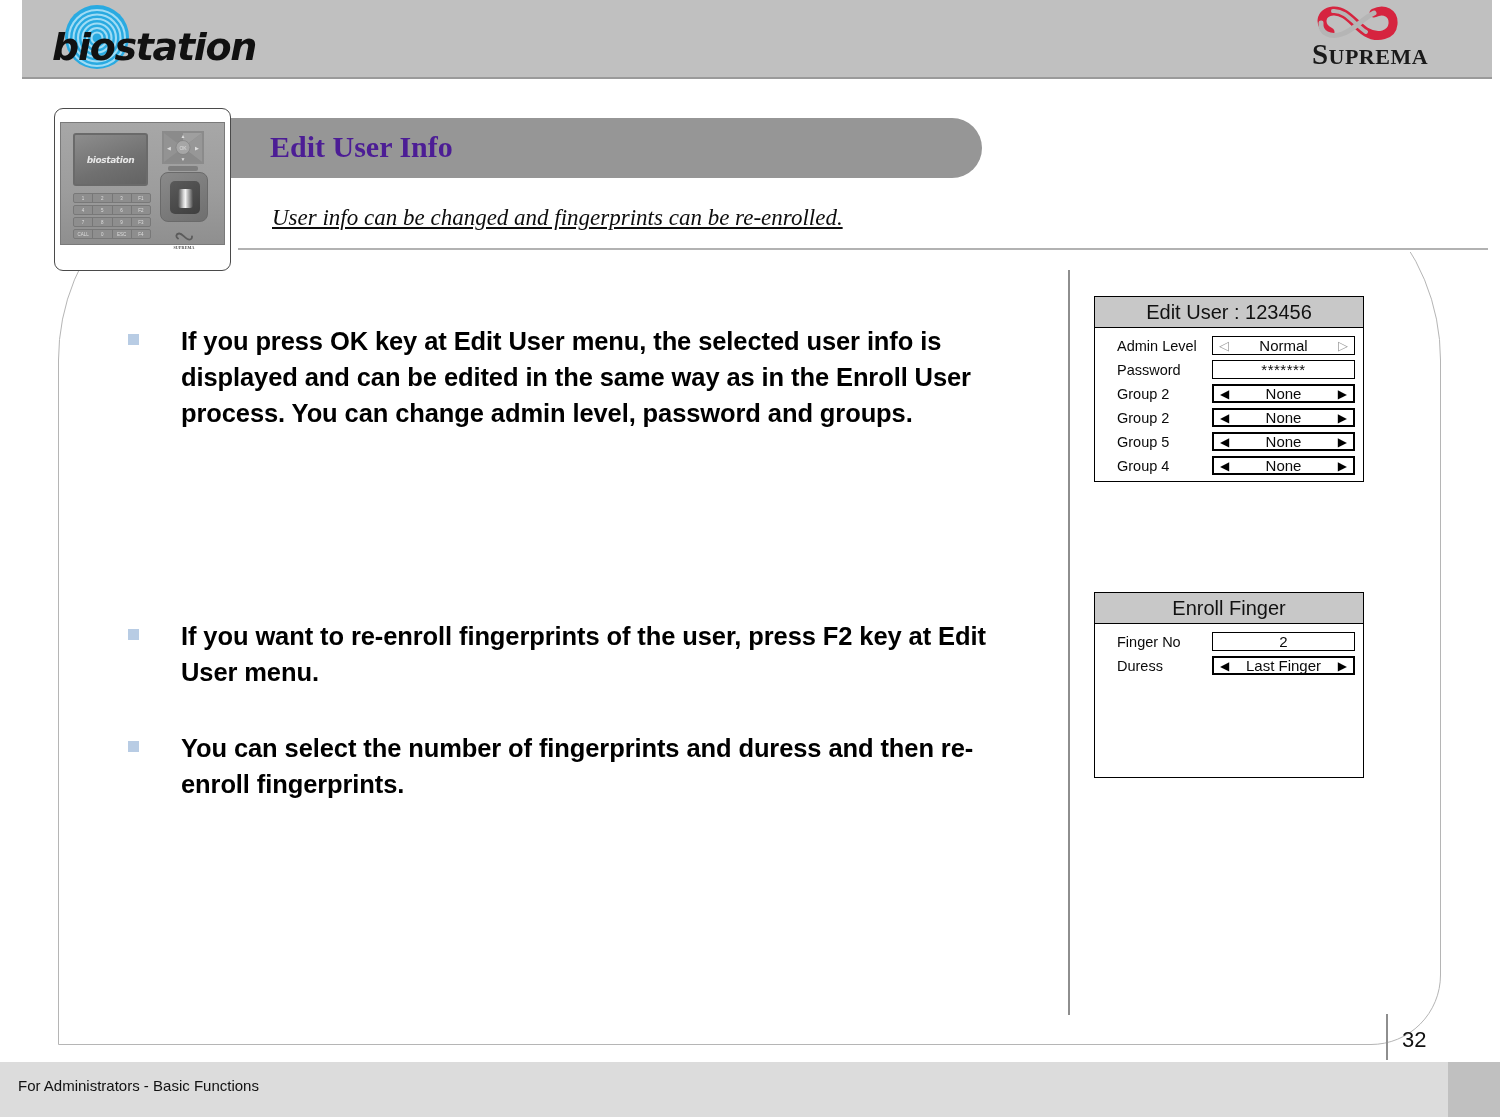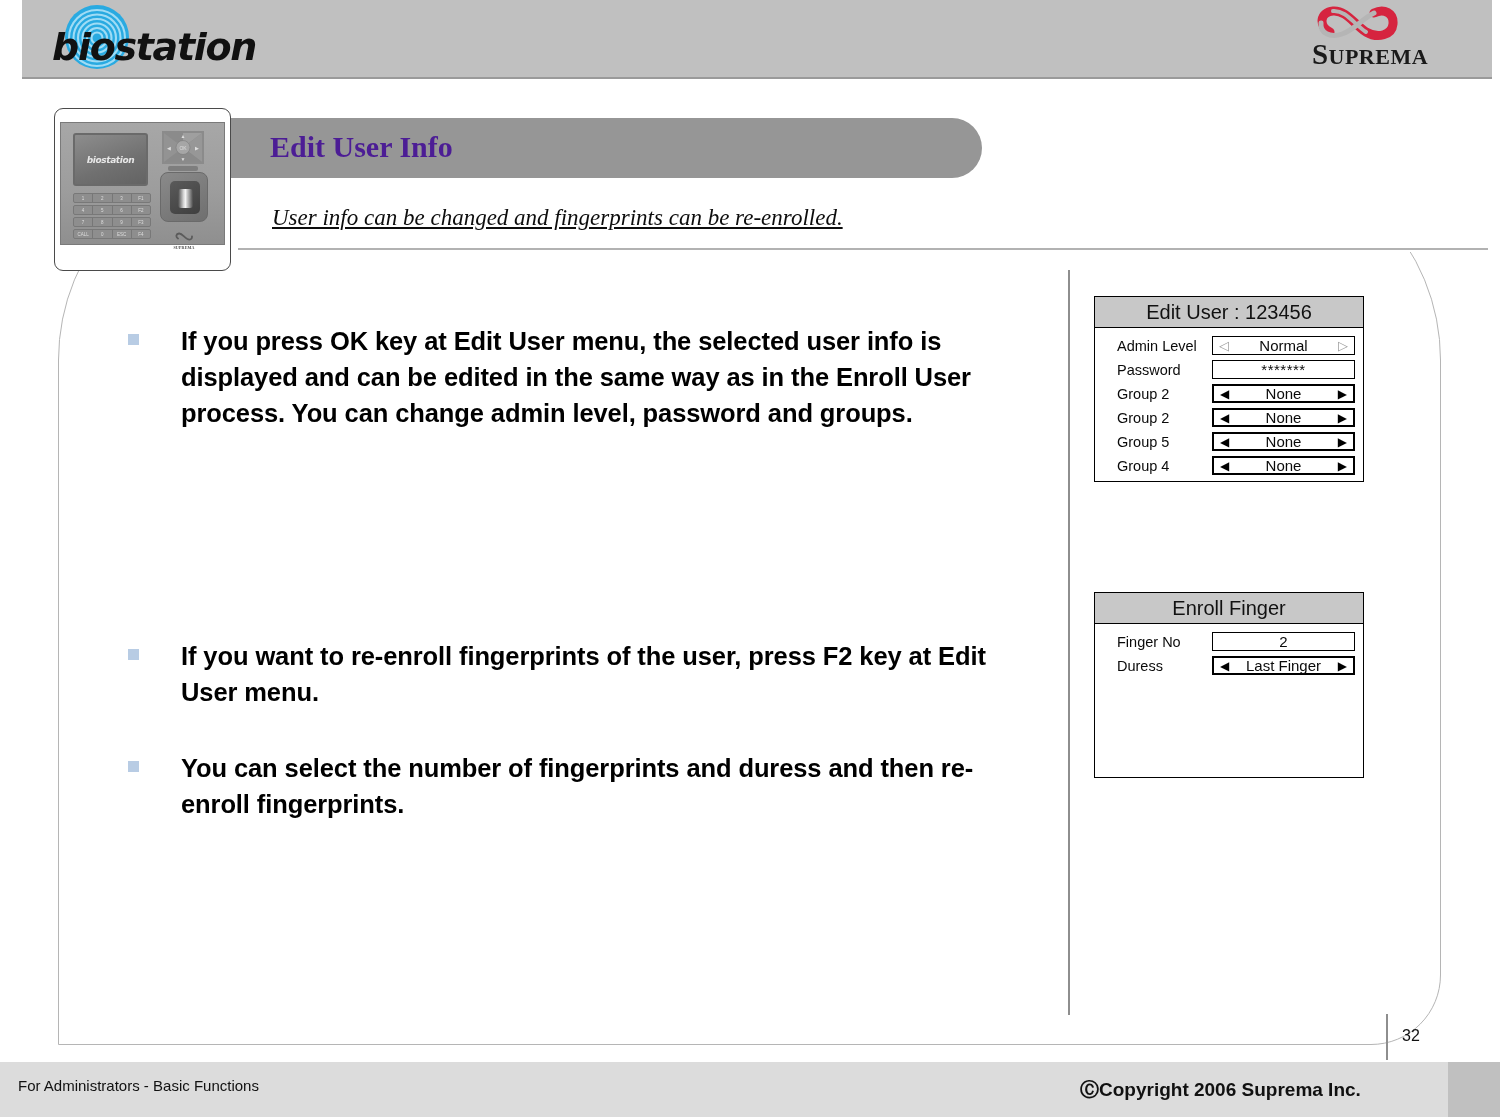--- a/index.html
+++ b/index.html
@@ -298,21 +298,21 @@
   .bullet-text {
     font-family: "Liberation Sans", sans-serif;
     font-size: 25.5px;
     font-weight: bold;
     color: #000000;
     line-height: 36px;
     letter-spacing: -0.1px;
   }
   .bullets-group-2 {
     position: absolute;
-    left: 128px; top: 598px;
+    left: 128px; top: 578px;
     width: 900px;
     z-index: 5;
   }
 
   
   .lcd-panel {
     position: absolute;
     background: #ffffff;
     border: 1.5px solid #000000;
     box-sizing: border-box;
@@ -397,21 +397,21 @@
     position: absolute;
     left: 1386px; top: 1014px;
     width: 1.5px; height: 46px;
     background: #8e8e8e;
     z-index: 6;
   }
   .page-number {
     position: absolute;
     left: 1402px; top: 1027px;
     font-family: "Liberation Sans", sans-serif;
-    font-size: 16px;
+    font-size: 22px;
     color: #111111;
     z-index: 6;
   }
 
   
   .footer {
     position: absolute;
     left: 0; top: 1062px;
     width: 1500px; height: 55px;
     background: #dcdcdc;
@@ -646,15 +646,14 @@
     </div>
 
   </div>
 </div>
 
 <div class="page-tick"></div>
 <div class="page-number">32</div>
 
 <div class="footer">
   <div class="footer-left">For Administrators - Basic Functions</div>
-  <div class="footer-right">ⒸCopyright 2006 Suprema Inc.</div>
   <div class="footer-corner"></div>
 </div>
 
 </body></html>

